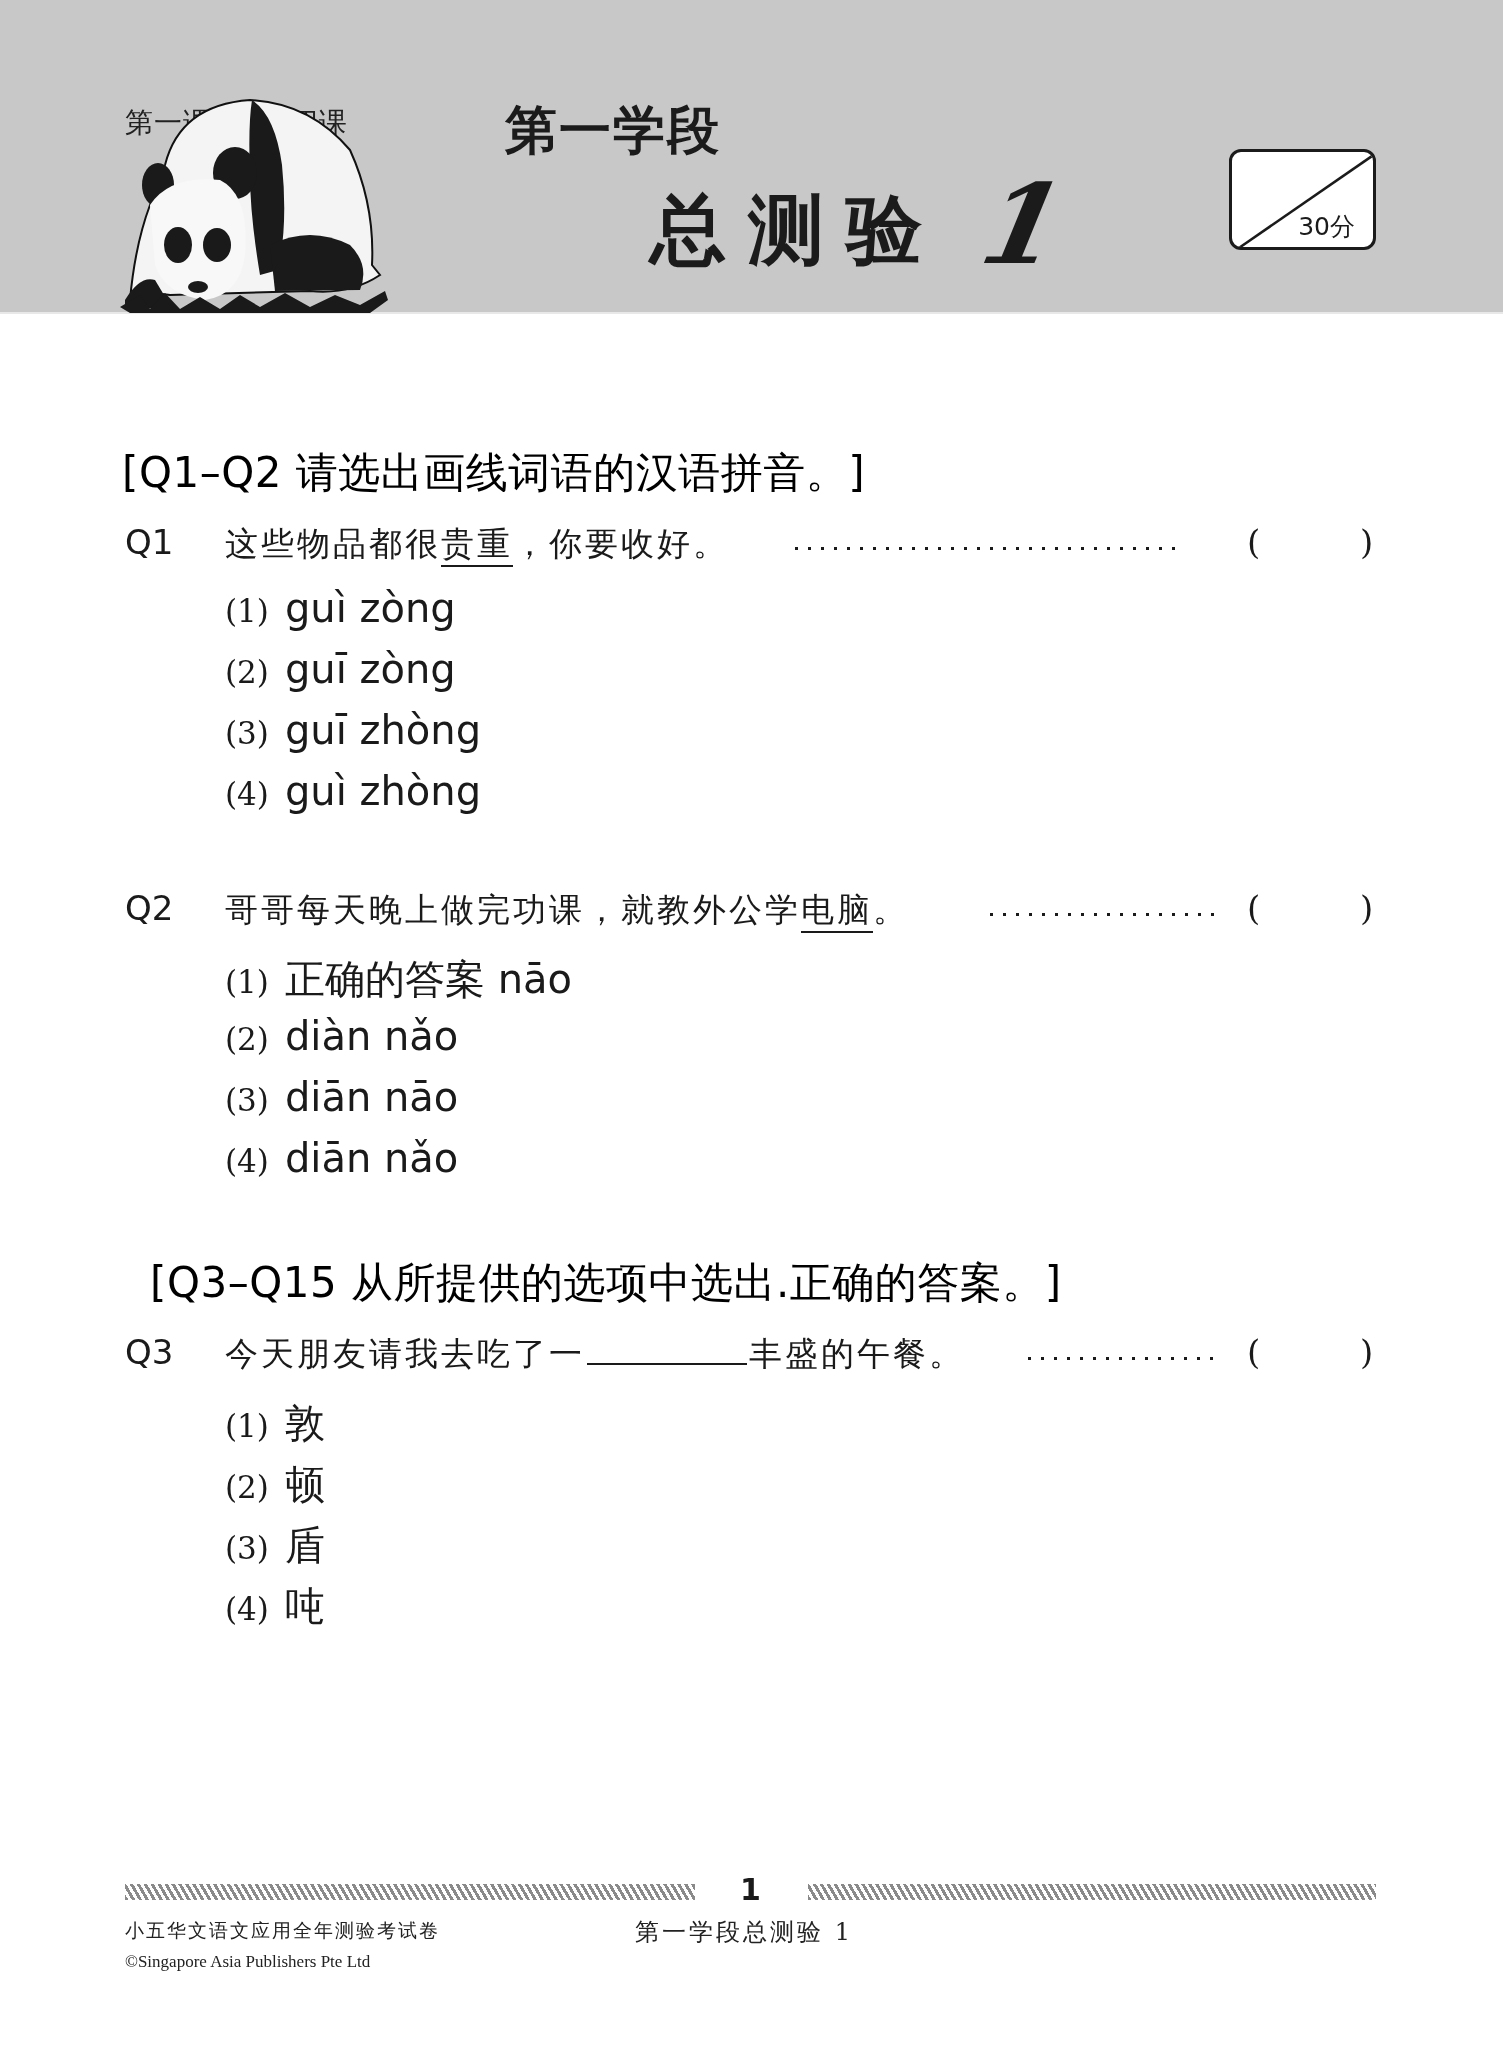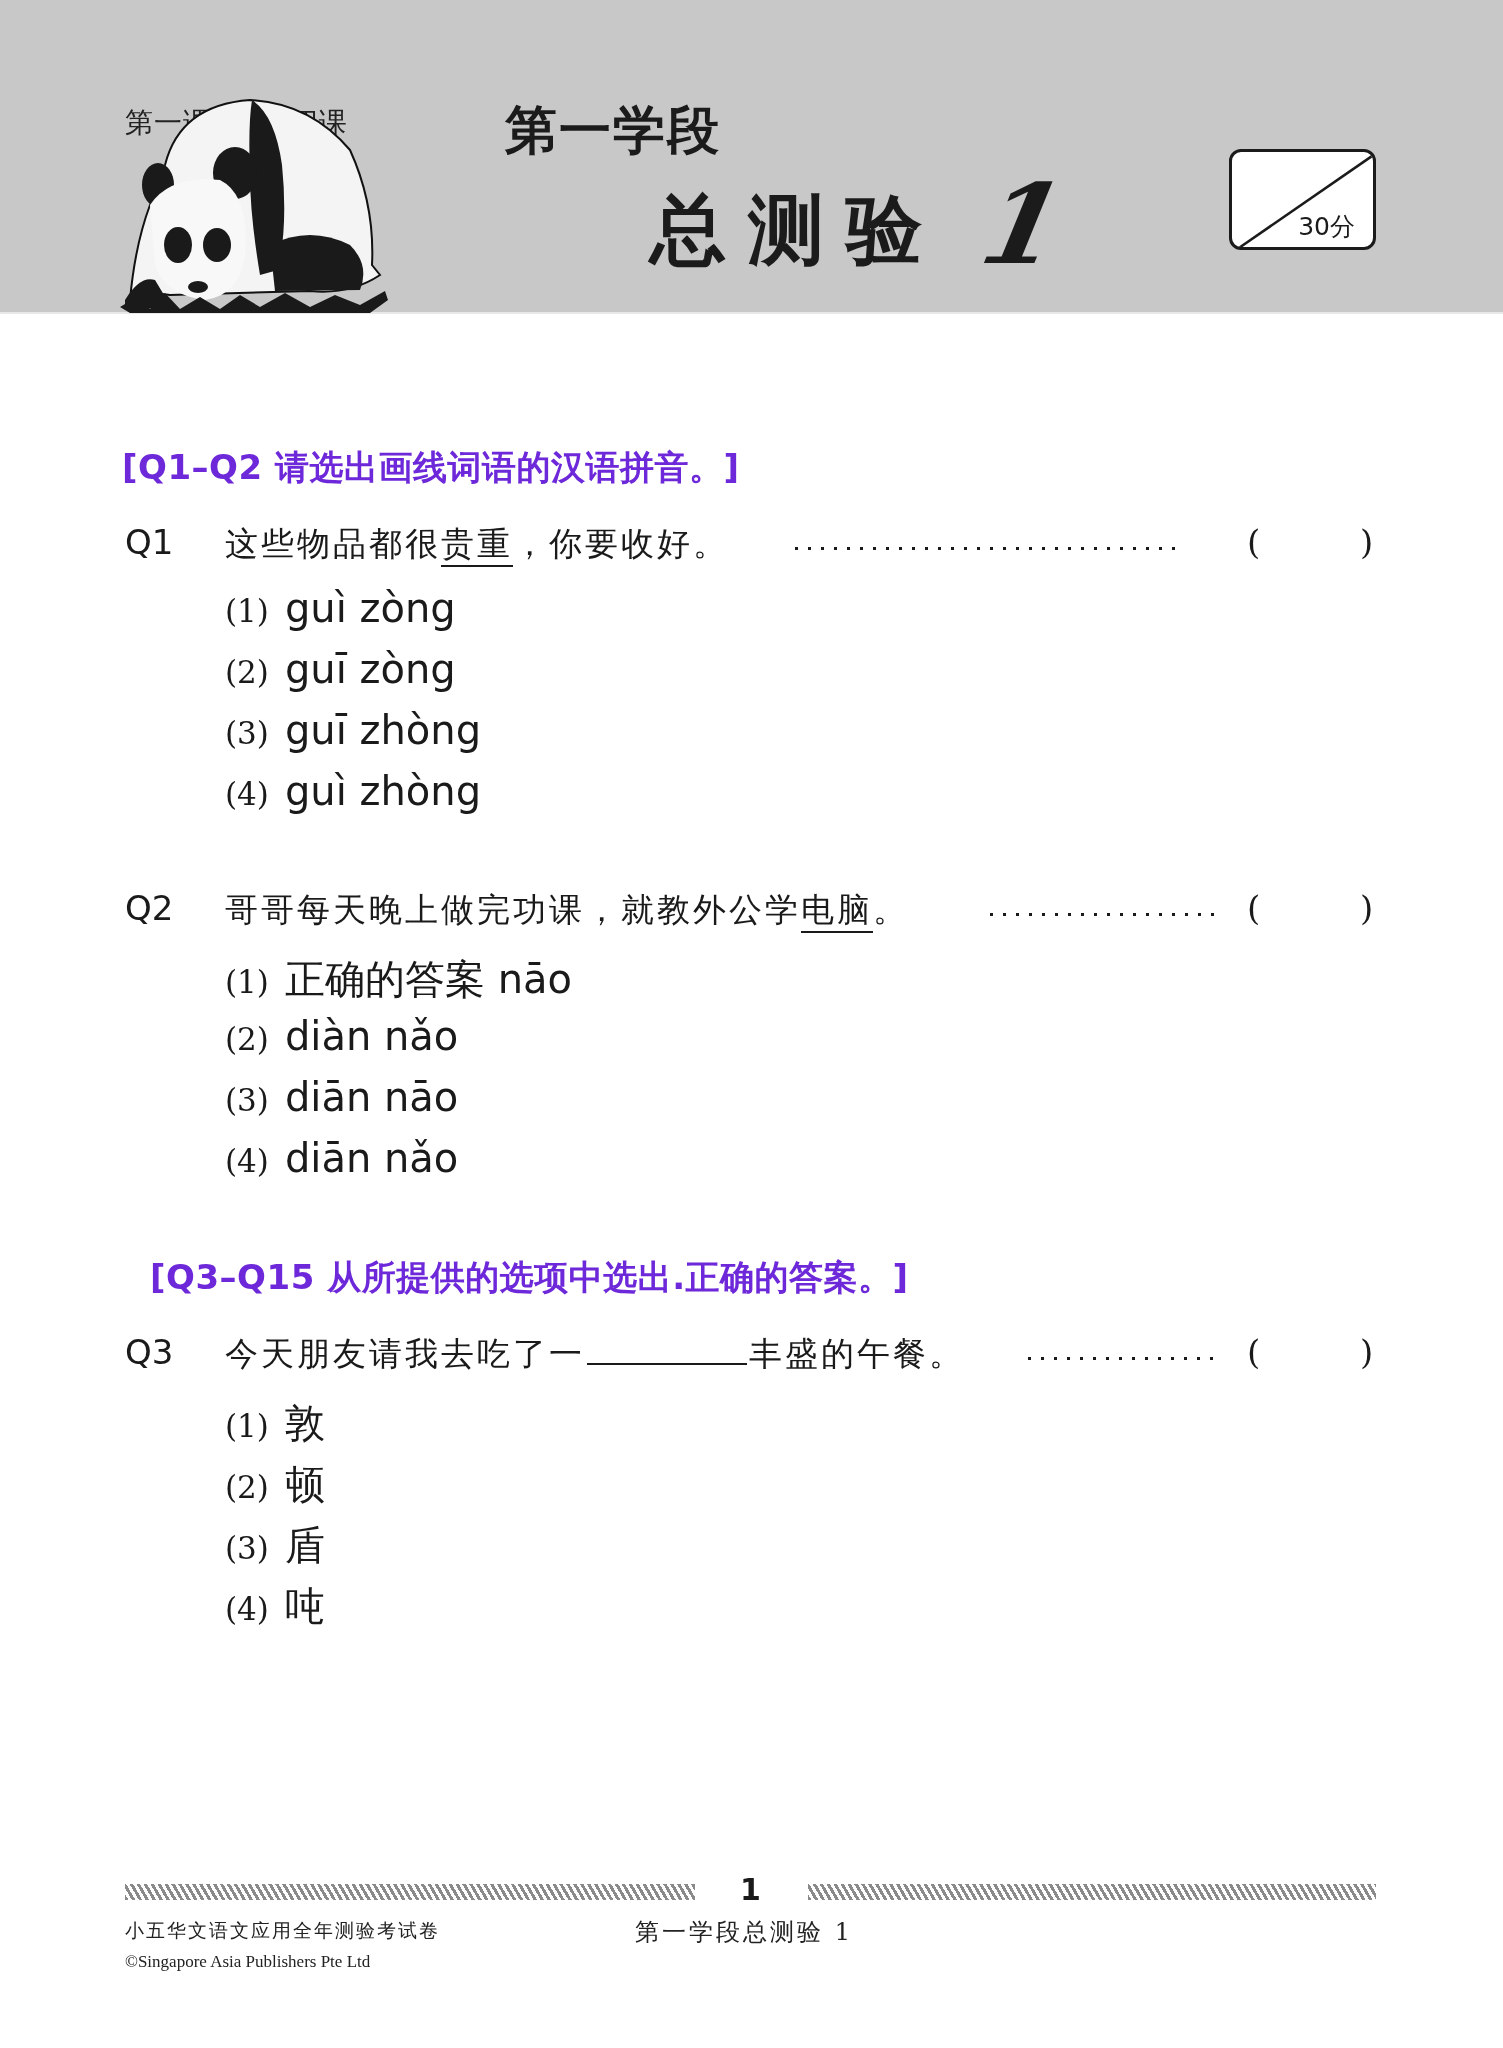--- a/index.html
+++ b/index.html
@@ -11,21 +11,21 @@
     .lesson-range { position: absolute; left: 125px; top: 58px; font-family: "DejaVu Sans", sans-serif; font-size: 28px; color: #222; letter-spacing: 1px; margin-top: 46px; }
     .panda { position: absolute; left: 110px; top: 95px; width: 300px; height: 220px; }
     .title-line1 { position: absolute; left: 505px; top: 96px; font-family: "DejaVu Sans", sans-serif; font-weight: bold; font-size: 52px; color: #1b1b1b; letter-spacing: 2px; }
     .title-line2 { position: absolute; left: 650px; top: 180px; font-family: "DejaVu Sans", sans-serif; font-weight: bold; font-size: 76px; color: #1b1b1b; letter-spacing: 22px; }
     .title-num { position: absolute; left: 985px; top: 160px; font-family: "DejaVu Serif", serif; font-weight: bold; font-style: italic; font-size: 110px; color: #1b1b1b; transform: skewX(-12deg); }
     .score-box { position: absolute; left: 1229px; top: 149px; width: 147px; height: 101px; background: #fff; border: 3px solid #1b1b1b; border-radius: 12px; overflow: hidden; text-align: right; }
     .score-box svg { position: absolute; left: 0; top: 0; }
     .score-label { position: absolute; right: 18px; bottom: 4px; font-size: 25px; color: #1b1b1b; }
 
     
-    .instr { position: absolute; left: 122px; font-size: 34px; color: #6d28d9; letter-spacing: 0.5px; font-weight: bold; }
+    .instr { position: absolute; left: 122px; font-size: 42px; color: #000000; letter-spacing: 0.5px; }
     .q-row { position: absolute; left: 125px; width: 1260px; height: 50px; }
     .q-num { position: absolute; left: 0; top: 0; font-size: 34px; color: #1a1a1a; }
     .q-text { position: absolute; left: 100px; top: 0; font-family: "DejaVu Serif", serif; font-size: 33px; color: #1a1a1a; letter-spacing: 3px; white-space: nowrap; }
     .q-text u { text-decoration: none; border-bottom: 2px solid #1a1a1a; padding-bottom: 2px; }
     .blank { display: inline-block; width: 160px; border-bottom: 2px solid #1a1a1a; height: 30px; vertical-align: baseline; margin: 0 2px; }
     .leader { position: absolute; top: 24px; height: 4px; background-image: radial-gradient(circle, #1a1a1a 1.7px, transparent 2px); background-size: 13px 5px; background-repeat: repeat-x; }
     .bracket-l, .bracket-r { position: absolute; top: 0; font-family: "DejaVu Serif", serif; font-size: 34px; color: #1a1a1a; }
     .bracket-l { left: 1122px; }
     .bracket-r { left: 1235px; }
     .bracket-slot { position: absolute; left: 1150px; top: 0; width: 80px; height: 44px; }

